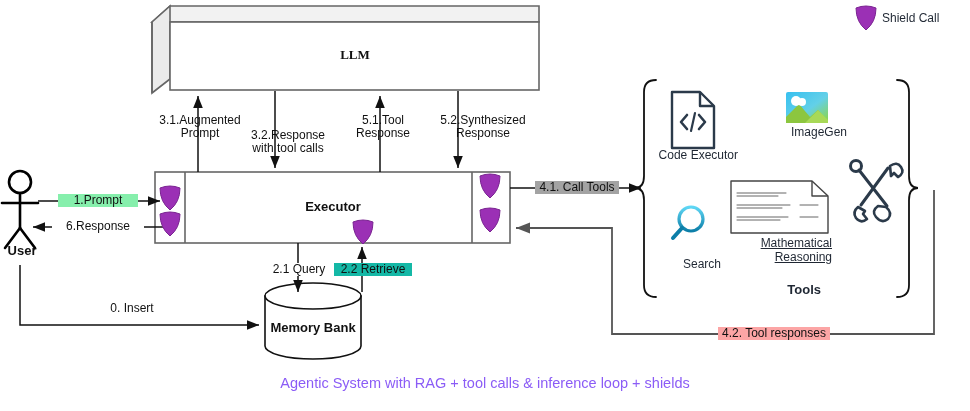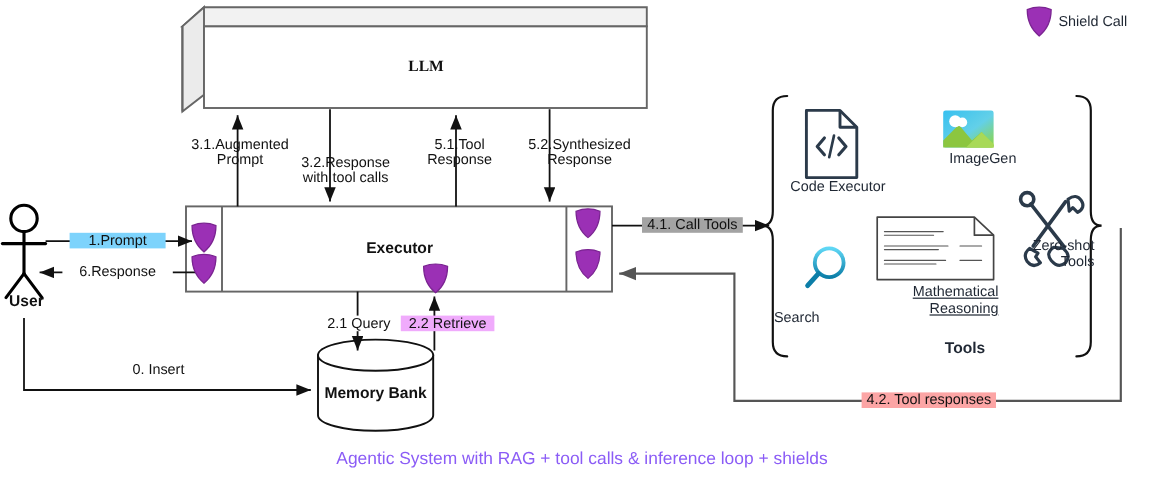--- a/index.html
+++ b/index.html
@@ -173,37 +173,35 @@
 
   <div class="lbl" style="left:141px;top:114px;width:118px;">3.1.Augmented
 Prompt</div>
   <div class="lbl" style="left:228px;top:97px;width:120px;margin-top:32px;">3.2.Response
 with tool calls</div>
   <div class="lbl" style="left:337px;top:114px;width:92px;">5.1.Tool
 Response</div>
   <div class="lbl" style="left:424px;top:114px;width:118px;">5.2.Synthesized
 Response</div>
 
-  <div class="lbl" style="left:58px;top:194px;width:80px;background:#7dd3fc;">1.Prompt</div>
+  <div class="lbl" style="left:58px;top:194px;width:80px;background:#86efac;">1.Prompt</div>
   <div class="lbl" style="left:52px;top:220px;width:92px;background:#fff;">6.Response</div>
 
   <div class="lbl" style="left:90px;top:302px;width:84px;background:#fff;">0. Insert</div>
 
   <div class="lbl" style="left:266px;top:263px;width:66px;background:#fff;">2.1 Query</div>
-  <div class="lbl" style="left:334px;top:263px;width:78px;background:#f0abfc;text-align:center;">2.2 Retrieve</div>
+  <div class="lbl" style="left:334px;top:263px;width:78px;background:#14b8a6;text-align:center;">2.2 Retrieve</div>
 
   <div class="lbl" style="left:535px;top:181px;width:84px;background:#a3a3a3;">4.1. Call Tools</div>
   <div class="lbl" style="left:718px;top:327px;width:112px;background:#fca5a5;">4.2. Tool responses</div>
 
   <div class="tlbl" style="left:648px;top:148px;width:90px;">Code Executor</div>
   <div class="tlbl" style="left:767px;top:125px;width:80px;">ImageGen</div>
-  <div class="tlbl" style="left:623px;top:257px;width:60px;">Search</div>
+  <div class="tlbl" style="left:661px;top:257px;width:60px;">Search</div>
   <div class="tlbl" style="left:726px;top:236px;width:106px;text-decoration:underline;">Mathematical
 Reasoning</div>
-  <div class="tlbl" style="left:838px;top:197px;width:74px;">Zero-shot
-Tools</div>
 
   <div class="tlbl" style="left:735px;top:283px;width:86px;font-weight:bold;font-size:13px;">Tools</div>
 
   <div class="tlbl" style="left:882px;top:11px;width:86px;text-align:left;">Shield Call</div>
 
   <div class="cap" style="left:0px;top:375px;width:970px;">Agentic System with RAG + tool calls &amp; inference loop + shields</div>
 </div>
 
 </body></html>

